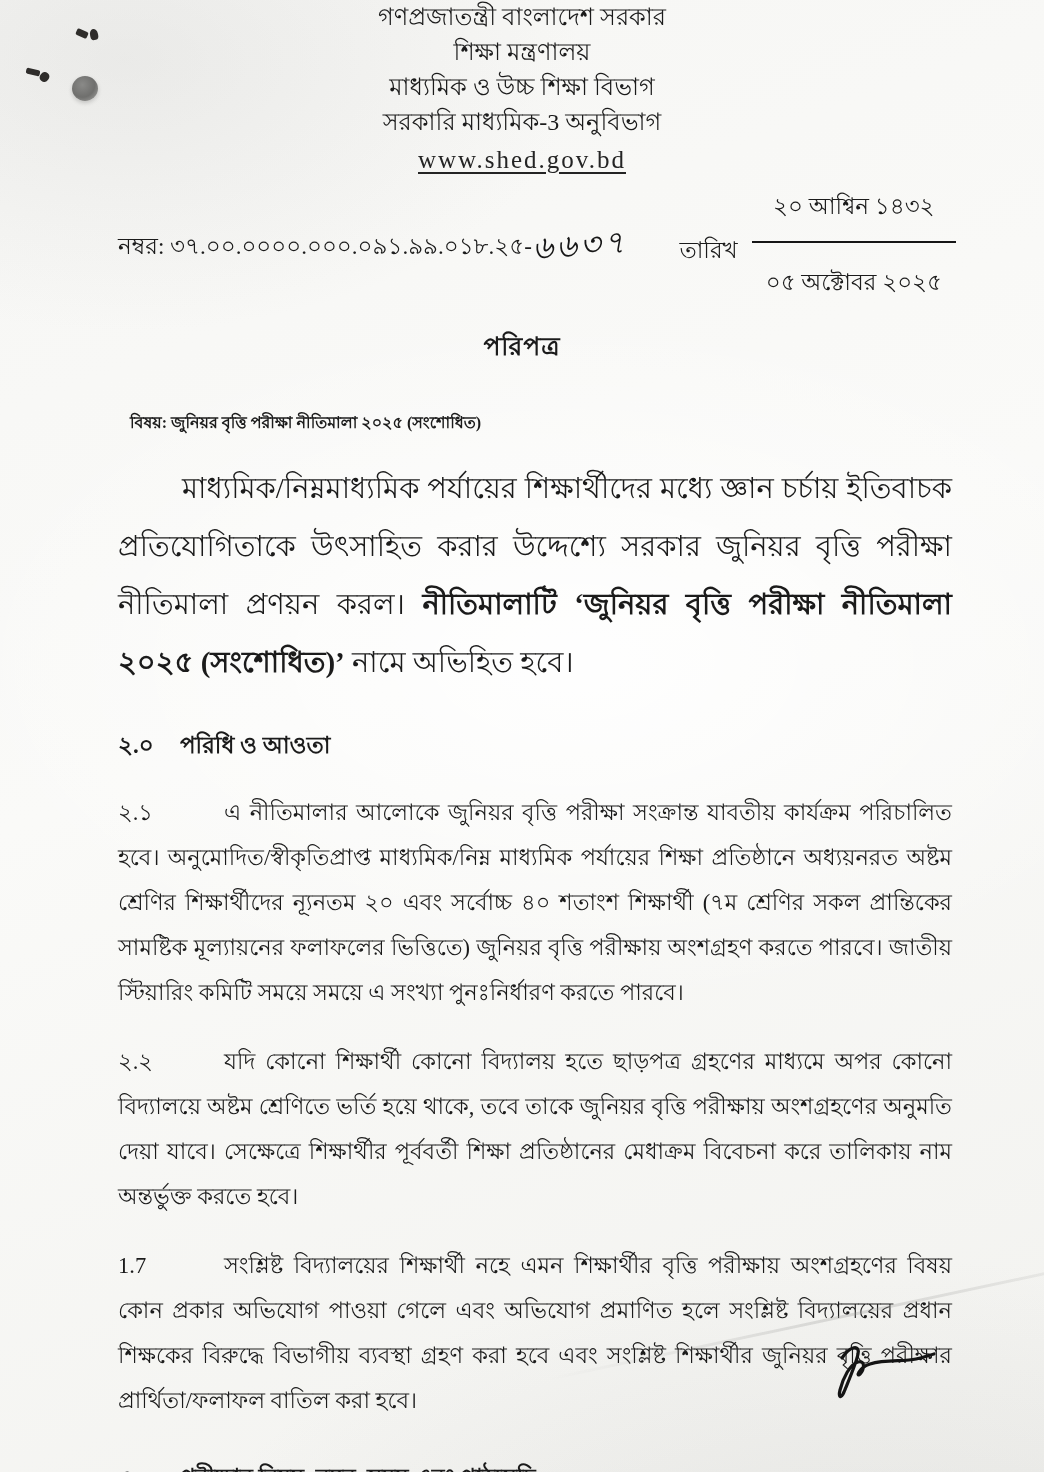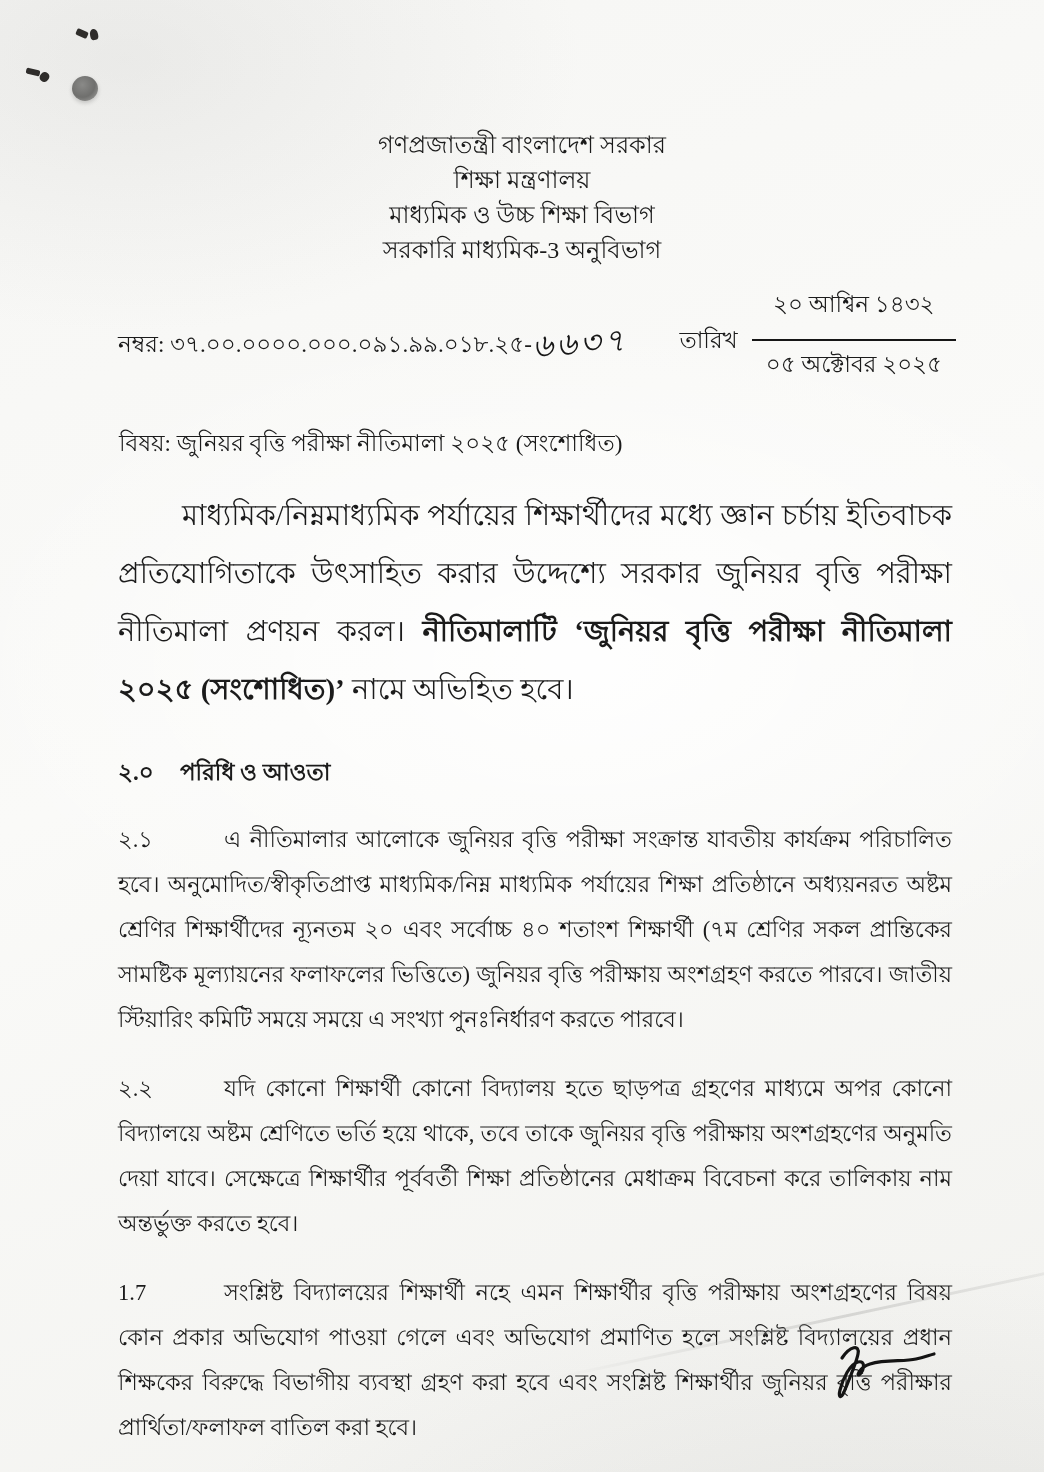--- a/index.html
+++ b/index.html
@@ -31,49 +31,49 @@
   .staple.s1{left:76px;top:30px;width:12px;height:7px;transform:rotate(24deg);}
   .staple.s2{left:90px;top:29px;width:8px;height:11px;transform:rotate(-12deg);border-radius:50% 50% 40% 40%;}
   .staple.s3{left:26px;top:69px;width:14px;height:6px;transform:rotate(14deg);}
   .staple.s4{left:40px;top:72px;width:9px;height:10px;transform:rotate(40deg);border-radius:45%;}
   .hole{
     position:absolute;left:72px;top:76px;width:26px;height:25px;border-radius:50%;
     background:radial-gradient(circle at 40% 35%, #8a8a88 0%, #6f6f6d 55%, #a9a9a7 100%);
     box-shadow:0 2px 4px rgba(0,0,0,0.18);
   }
 
-  .letterhead{margin:18px;padding-top:110px;text-align:center;font-size:24px;line-height:35px;}
+  .letterhead{margin:0;text-align:center;font-size:24px;line-height:35px;}
   .letterhead .lh-line{font-weight:normal;}
   .website{
     display:inline-block;margin-top:2px;font-size:25px;letter-spacing:2px;
     color:#242424;text-decoration:underline;text-underline-offset:4px;cursor:pointer;
   }
 
   .memo-row{
     margin:10px 88px 0 118px;
     display:flex;justify-content:space-between;align-items:flex-start;
   }
   .memo-number{font-size:23px;margin-top:30px;white-space:nowrap;}
   .handwritten{
     display:inline-block;font-size:32px;font-style:italic;font-weight:normal;
     transform:rotate(-4deg) translateY(2px);letter-spacing:3px;color:#171717;
   }
   .date-block{display:flex;align-items:center;gap:14px;font-size:23px;}
   .date-label{position:relative;top:6px;}
   .date-stack{display:inline-flex;flex-direction:column;text-align:center;}
   .date-top{padding:0 14px 14px 14px;border-bottom:2.5px solid #161616;}
-  .date-bottom{padding:5px 14px 0 14px;}
+  .date-bottom{padding:21px 14px 0 14px;}
 
   .doc-title{
     margin:24px 0 0 0;text-align:center;
     font-size:25px;font-weight:bold;letter-spacing:1px;
   }
 
   .content{margin:0 92px 0 118px;}
-  .subject{margin:40px 0 0 1px;font-size:23px;font-weight:normal;}
+  .subject{margin:40px 0 0 12px;font-size:16px;font-weight:bold;}
   .para{
     margin:22px 0 0 0;font-size:29px;line-height:2.0;
     text-align:justify;
   }
   .para.indent{text-indent:64px;}
   .bold{font-weight:bold;}
 
   .sec-heading{margin:36px 0 0 0;font-size:23px;font-weight:bold;}
   .sec-num{display:inline-block;min-width:62px;font-weight:bold;font-family:Liberation Serif, serif;}
 
@@ -93,36 +93,40 @@
   <div class="staple s3"></div>
   <div class="staple s4"></div>
   <div class="hole"></div>
   <div class="crease"></div>
 
   <header class="letterhead">
     <div class="lh-line">গণপ্রজাতন্ত্রী বাংলাদেশ সরকার</div>
     <div class="lh-line">শিক্ষা মন্ত্রণালয়</div>
     <div class="lh-line">মাধ্যমিক ও উচ্চ শিক্ষা বিভাগ</div>
     <div class="lh-line">সরকারি মাধ্যমিক-3 অনুবিভাগ</div>
+    <div>
+      <span class="website">www.shed.gov.bd</span>
+    </div>
   </header>
 
   <div class="memo-row">
     <div class="memo-number">
       <span>নম্বর:</span>
       <span>৩৭.০০.০০০০.০০০.০৯১.৯৯.০১৮.২৫-</span><span class="handwritten">৬৬৩৭</span>
     </div>
     <div class="date-block">
       <span class="date-label">তারিখ</span>
       <span class="date-stack">
         <span class="date-top">২০ আশ্বিন ১৪৩২</span>
         <span class="date-bottom">০৫ অক্টোবর ২০২৫</span>
       </span>
     </div>
   </div>
 
+  <h1 class="doc-title">পরিপত্র</h1>
 
   <main class="content">
 
     <p class="subject">
       <span>বিষয়:</span>
       <span>জুনিয়র বৃত্তি পরীক্ষা নীতিমালা ২০২৫ (সংশোধিত)</span>
     </p>
 
     <p class="para indent">
       <span>মাধ্যমিক/নিম্নমাধ্যমিক পর্যায়ের শিক্ষার্থীদের মধ্যে জ্ঞান চর্চায় ইতিবাচক প্রতিযোগিতাকে উৎসাহিত করার উদ্দেশ্যে সরকার জুনিয়র বৃত্তি পরীক্ষা নীতিমালা প্রণয়ন করল। </span><span class="bold">নীতিমালাটি ‘জুনিয়র বৃত্তি পরীক্ষা নীতিমালা ২০২৫ (সংশোধিত)’</span><span> নামে অভিহিত হবে।</span>

